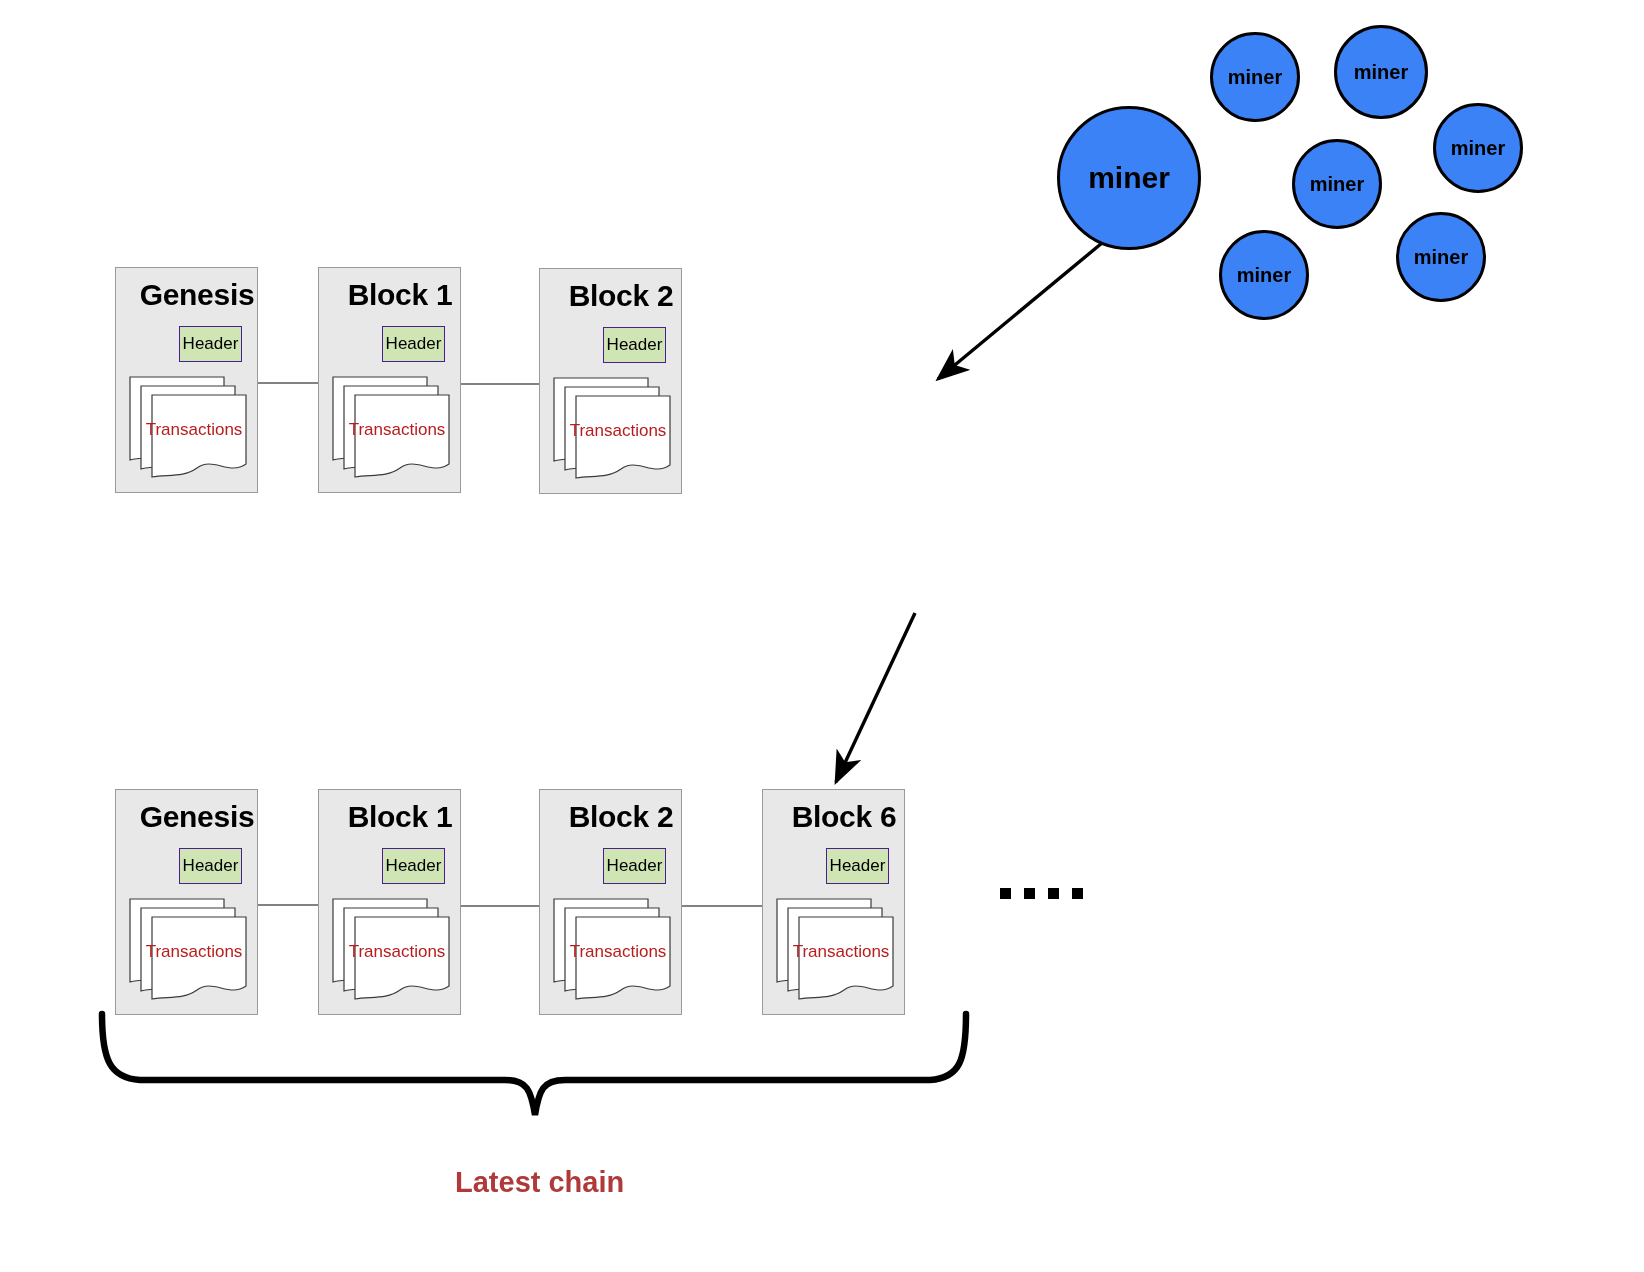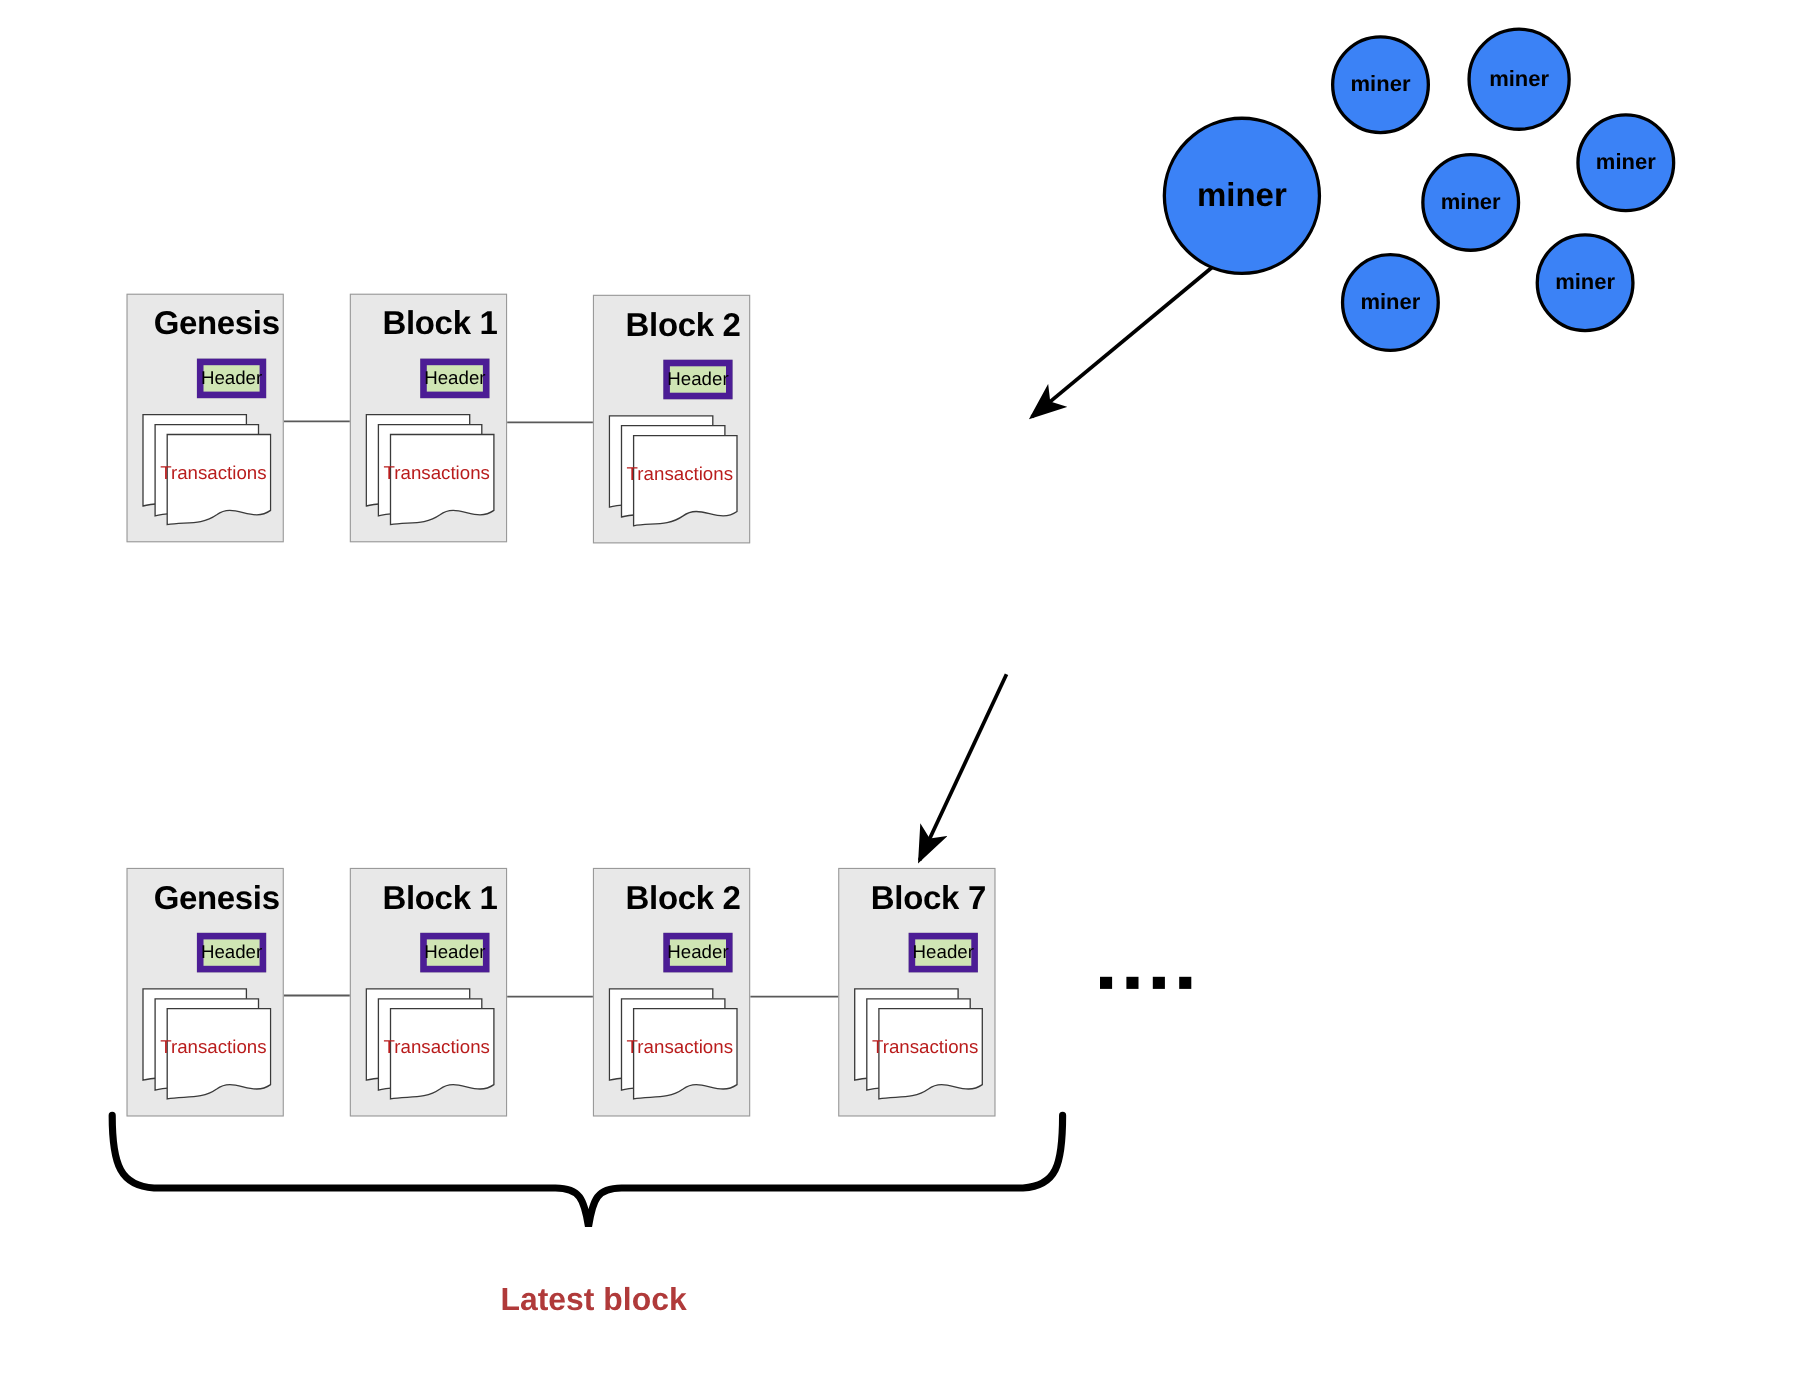--- a/index.html
+++ b/index.html
@@ -47,21 +47,21 @@
     margin-top: 12px;
     letter-spacing: -0.3px;
   }
   .block-header {
     position: absolute;
     left: 15px;
     right: 15px;
     top: 58px;
     height: 36px;
     background: #cfe5b4;
-    border: 6px solid #4c1d95;
+    border: 1px solid #4c1d95;
     box-sizing: border-box;
     display: flex;
     align-items: center;
     justify-content: center;
     font-size: 17px;
     color: #000;
     margin-left: 48px;
   }
   
   .tx-stack {
@@ -267,21 +267,21 @@
           <path d="M1,1 H95 V70 C78,82 62,62 46,74 C32,84 16,80 1,84 Z"></path>
           <path d="M12,10 H106 V79 C89,91 73,71 57,83 C43,93 27,89 12,93 Z"></path>
           <path d="M23,19 H117 V88 C100,100 84,80 68,92 C54,102 38,98 23,101 Z"></path>
         </g>
       </svg>
       <div class="tx-label">Transactions</div>
     </div>
   </div>
 
   <div class="block" style="left:762px; top:789px; width:143px; height:226px;">
-    <div class="block-title">Block 7</div>
+    <div class="block-title">Block 6</div>
     <div class="block-header">
         <span>Header</span>
       </div>
     <div class="tx-stack">
       <svg width="118" height="102" viewBox="0 0 118 102">
         <g fill="#ffffff" stroke="#3a3a3a" stroke-width="1.2">
           <path d="M1,1 H95 V70 C78,82 62,62 46,74 C32,84 16,80 1,84 Z"></path>
           <path d="M12,10 H106 V79 C89,91 73,71 57,83 C43,93 27,89 12,93 Z"></path>
           <path d="M23,19 H117 V88 C100,100 84,80 68,92 C54,102 38,98 23,101 Z"></path>
         </g>
@@ -313,15 +313,15 @@
     <span>miner</span>
   </div>
 
   <div class="dots" style="left:1000px; top:888px;">
     <i></i>
     <i></i>
     <i></i>
     <i></i>
   </div>
 
-  <div class="caption" style="left:455px; top:1166px;">Latest block</div>
+  <div class="caption" style="left:455px; top:1166px;">Latest chain</div>
 
 </div>
 
 </body></html>

